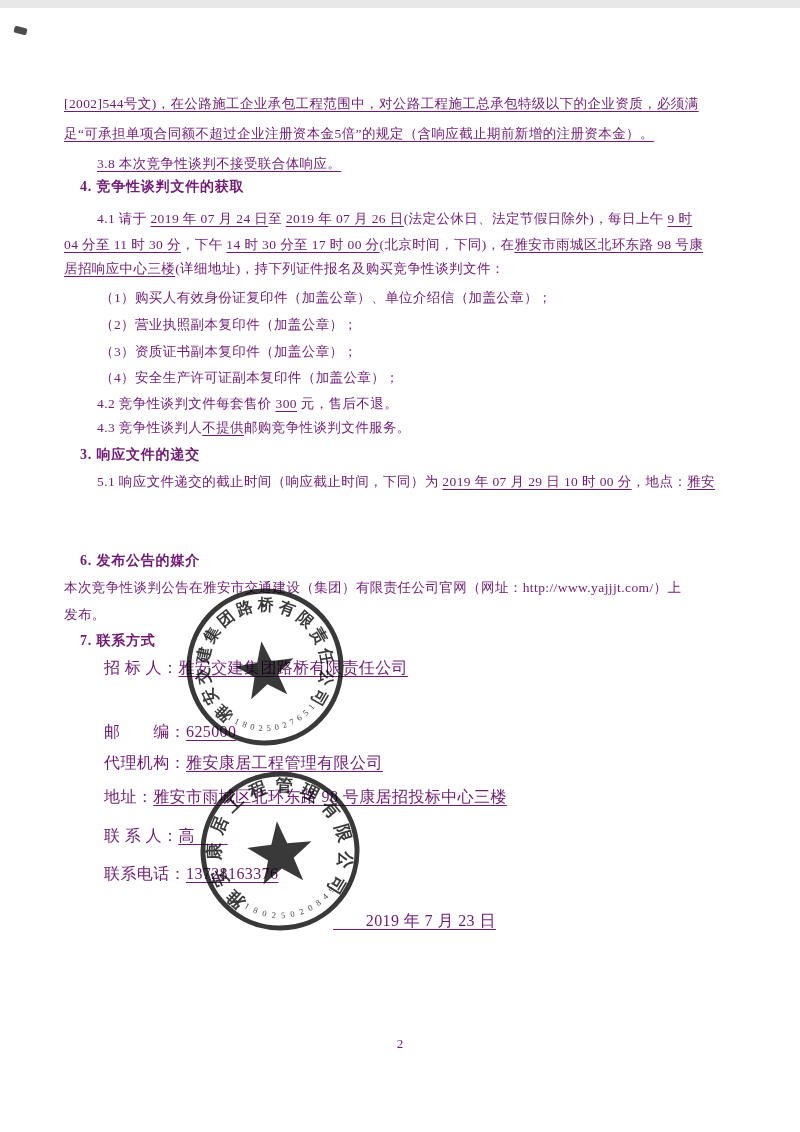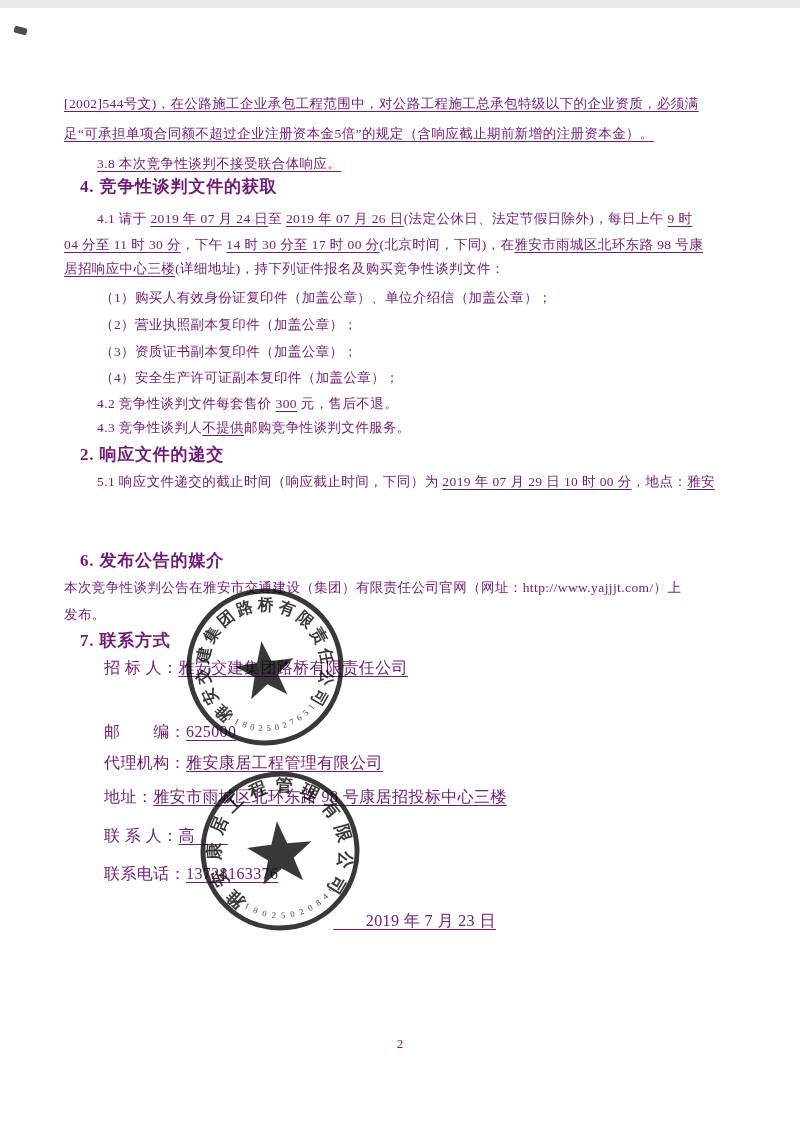--- a/index.html
+++ b/index.html
@@ -5,21 +5,21 @@
   html,body{margin:0;padding:0;background:#e8e8e8;}
   .page{
     position:relative;width:800px;height:1132px;margin:8px auto;
     background:#ffffff;color:#701a75;overflow:hidden;
     font-family:"Liberation Serif","DejaVu Serif",serif;
   }
   .line{
     position:absolute;font-size:13.5px;line-height:20px;
     white-space:pre;letter-spacing:0.4px;
   }
-  .line.h{font-size:17px;font-weight:700;letter-spacing:0.8px;}
+  .line.h{font-size:14px;font-weight:700;letter-spacing:0.8px;}
   .line.contact{font-size:16px;}
   .seg{display:inline;}
   .seg.u{text-decoration:underline;text-underline-offset:3px;text-decoration-thickness:1px;}
   .seg.b{font-weight:700;}
   .seg.bu{font-weight:400;text-decoration:underline;text-underline-offset:3px;text-decoration-thickness:1.2px;}
   .pageno{
     position:absolute;top:1028px;left:0;width:100%;text-align:center;
     font-size:13px;font-family:"Liberation Serif","DejaVu Serif",serif;
   }
   .stamp{position:absolute;mix-blend-mode:multiply;opacity:0.87;}
@@ -42,21 +42,21 @@
   <div class="line h" style="left:80px;top:169px"><span class="seg b">4. 竞争性谈判文件的获取</span></div>
   <div class="line" style="left:97px;top:201px"><span class="seg n">4.1 请于 </span><span class="seg u">2019 年 07 月 24 日</span><span class="seg n">至 </span><span class="seg u">2019 年 07 月 26 日</span><span class="seg n">(法定公休日、法定节假日除外)，每日上午 </span><span class="seg u">9 时</span></div>
   <div class="line" style="left:64px;top:227px"><span class="seg u">04 分至 11 时 30 分</span><span class="seg n">，下午 </span><span class="seg u">14 时 30 分至 17 时 00 分</span><span class="seg n">(北京时间，下同)，在</span><span class="seg bu">雅安市雨城区北环东路 98 号康</span></div>
   <div class="line" style="left:64px;top:251px"><span class="seg bu">居招响应中心三楼</span><span class="seg n">(详细地址)，持下列证件报名及购买竞争性谈判文件：</span></div>
   <div class="line" style="left:100px;top:280px"><span class="seg n">（1）购买人有效身份证复印件（加盖公章）、单位介绍信（加盖公章）；</span></div>
   <div class="line" style="left:100px;top:307px"><span class="seg n">（2）营业执照副本复印件（加盖公章）；</span></div>
   <div class="line" style="left:100px;top:334px"><span class="seg n">（3）资质证书副本复印件（加盖公章）；</span></div>
   <div class="line" style="left:100px;top:360px"><span class="seg n">（4）安全生产许可证副本复印件（加盖公章）；</span></div>
   <div class="line" style="left:97px;top:386px"><span class="seg n">4.2 竞争性谈判文件每套售价 </span><span class="seg u">300</span><span class="seg n"> 元，售后不退。</span></div>
   <div class="line" style="left:97px;top:410px"><span class="seg n">4.3 竞争性谈判人</span><span class="seg bu">不提供</span><span class="seg n">邮购竞争性谈判文件服务。</span></div>
-  <div class="line h" style="left:80px;top:437px"><span class="seg b">2. 响应文件的递交</span></div>
+  <div class="line h" style="left:80px;top:437px"><span class="seg b">3. 响应文件的递交</span></div>
   <div class="line" style="left:97px;top:464px"><span class="seg n">5.1 响应文件递交的截止时间（响应截止时间，下同）为 </span><span class="seg u">2019 年 07 月 29 日 10 时 00 分</span><span class="seg n">，地点：</span><span class="seg bu">雅安</span></div>
   <div class="line h" style="left:80px;top:543px"><span class="seg b">6. 发布公告的媒介</span></div>
   <div class="line" style="left:64px;top:570px"><span class="seg n">本次竞争性谈判公告在雅安市交通建设（集团）有限责任公司官网（网址：http://www.yajjjt.com/）上</span></div>
   <div class="line" style="left:64px;top:597px"><span class="seg n">发布。</span></div>
   <div class="line h" style="left:80px;top:623px"><span class="seg b">7. 联系方式</span></div>
   <div class="line contact" style="left:104px;top:650px"><span class="seg n">招 标 人：</span><span class="seg u">雅安交建集团路桥有限责任公司</span></div>
   <div class="line contact" style="left:104px;top:714px"><span class="seg n">邮　　编：</span><span class="seg u">625000</span></div>
   <div class="line contact" style="left:104px;top:745px"><span class="seg n">代理机构：</span><span class="seg u">雅安康居工程管理有限公司</span></div>
   <div class="line contact" style="left:104px;top:779px"><span class="seg n">地址：</span><span class="seg u">雅安市雨城区北环东路 98 号康居招投标中心三楼</span></div>
   <div class="line contact" style="left:104px;top:818px"><span class="seg n">联 系 人：</span><span class="seg u">高　　</span></div>

